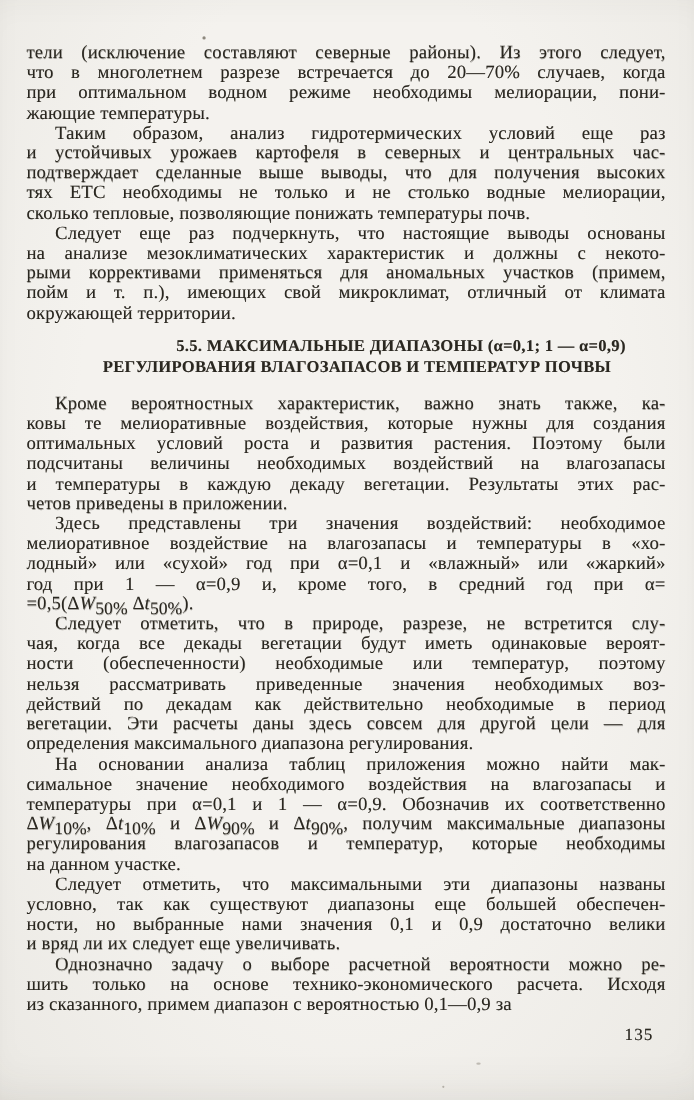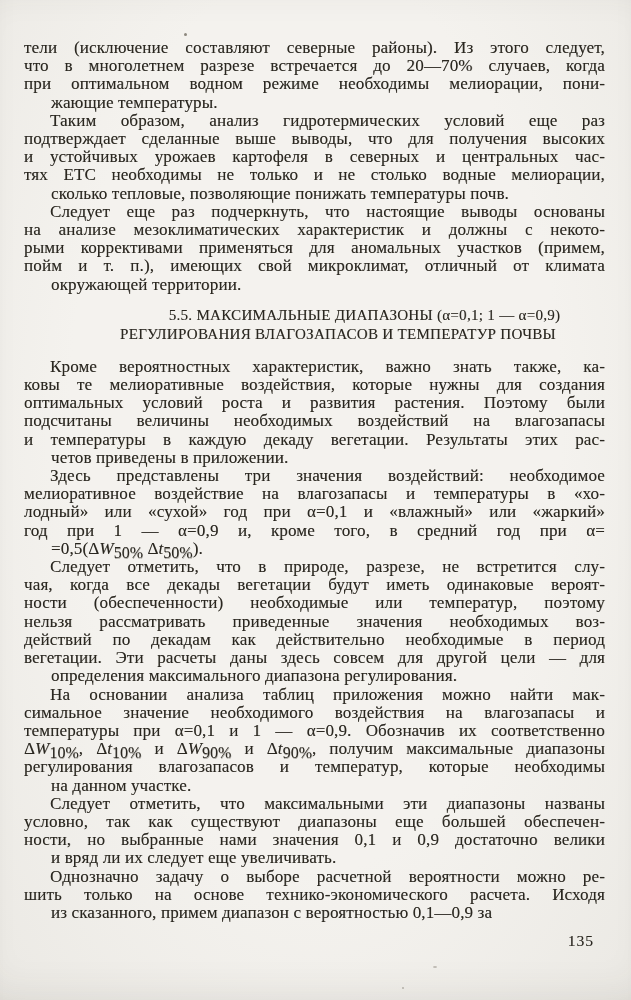--- a/index.html
+++ b/index.html
@@ -22,23 +22,23 @@
   }
   .paragraph { margin: 0; }
   .line {
     font-size: 17px;
     line-height: 18.2px;
     letter-spacing: 0.15px;
     text-align: justify;
     text-align-last: justify;
     white-space: normal;
   }
-  .line.last { text-align-last: left; margin-left: 27px; }
+  .line.last { text-align-last: left; }
   .line.indent { text-indent: 26px; }
-  .heading { margin: 12px 0 13px 0; font-weight: normal; }
+  .heading { margin: 12px 0 13px 0; font-weight: bold; }
   .heading .line {
     font-size: 15px;
     line-height: 19.5px;
     letter-spacing: 0.3px;
     text-align: center;
     text-align-last: center;
   }
   .heading .line.last { text-align-last: center; }
   .heading .line:first-child { padding-left: 100px; }
   .heading .line:last-child { padding-left: 20px; }
@@ -64,22 +64,22 @@
   <div class="speck s3"></div>
   <div id="content">
       <div class="paragraph">
         <div class="line">тели (исключение составляют северные районы). Из этого следует,</div>
         <div class="line">что в многолетнем разрезе встречается до 20—70% случаев, когда</div>
         <div class="line">при оптимальном водном режиме необходимы мелиорации, пони-</div>
         <div class="line last">жающие температуры.</div>
       </div>
       <div class="paragraph">
         <div class="line indent">Таким образом, анализ гидротермических условий еще раз</div>
+        <div class="line">и устойчивых урожаев картофеля в северных и центральных час-</div>
         <div class="line">подтверждает сделанные выше выводы, что для получения высоких</div>
-        <div class="line">и устойчивых урожаев картофеля в северных и центральных час-</div>
         <div class="line">тях ЕТС необходимы не только и не столько водные мелиорации,</div>
         <div class="line last">сколько тепловые, позволяющие понижать температуры почв.</div>
       </div>
       <div class="paragraph">
         <div class="line indent">Следует еще раз подчеркнуть, что настоящие выводы основаны</div>
         <div class="line">на анализе мезоклиматических характеристик и должны с некото-</div>
         <div class="line">рыми коррективами применяться для аномальных участков (примем,</div>
         <div class="line">пойм и т. п.), имеющих свой микроклимат, отличный от климата</div>
         <div class="line last">окружающей территории.</div>
       </div>

